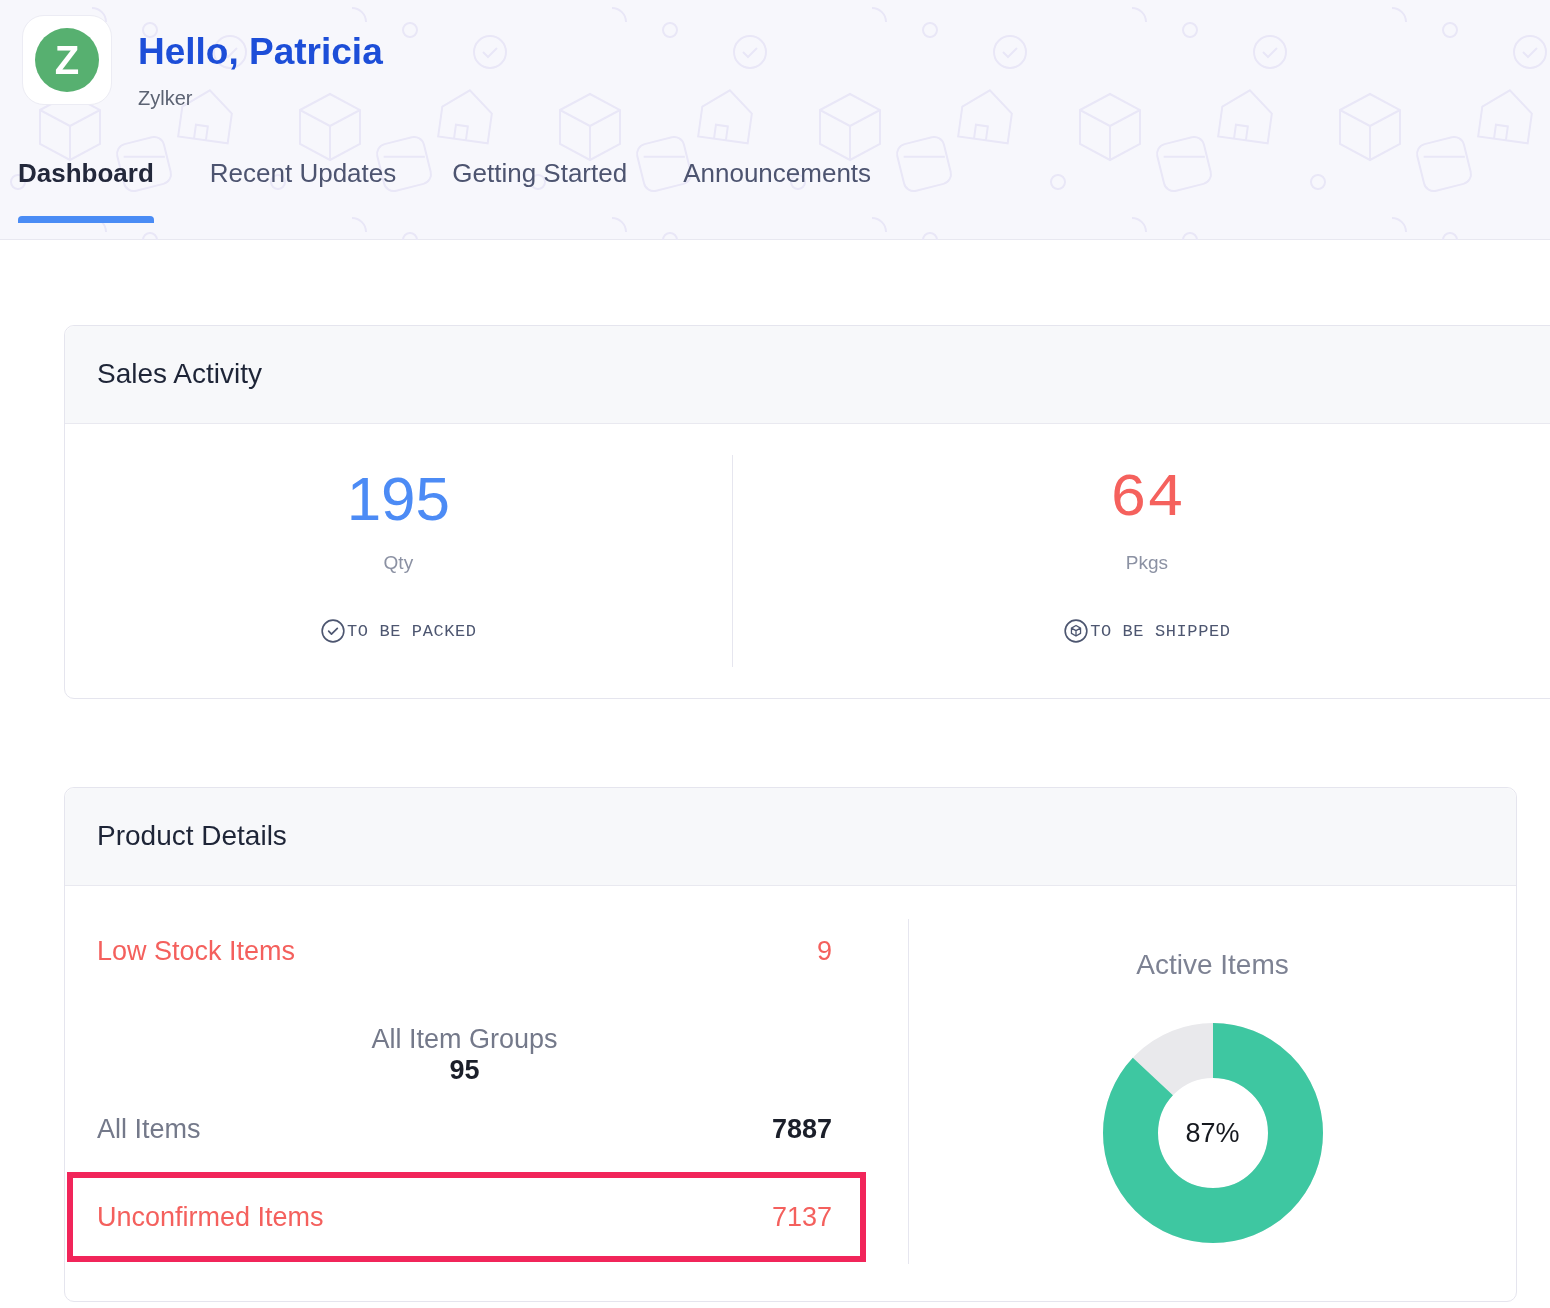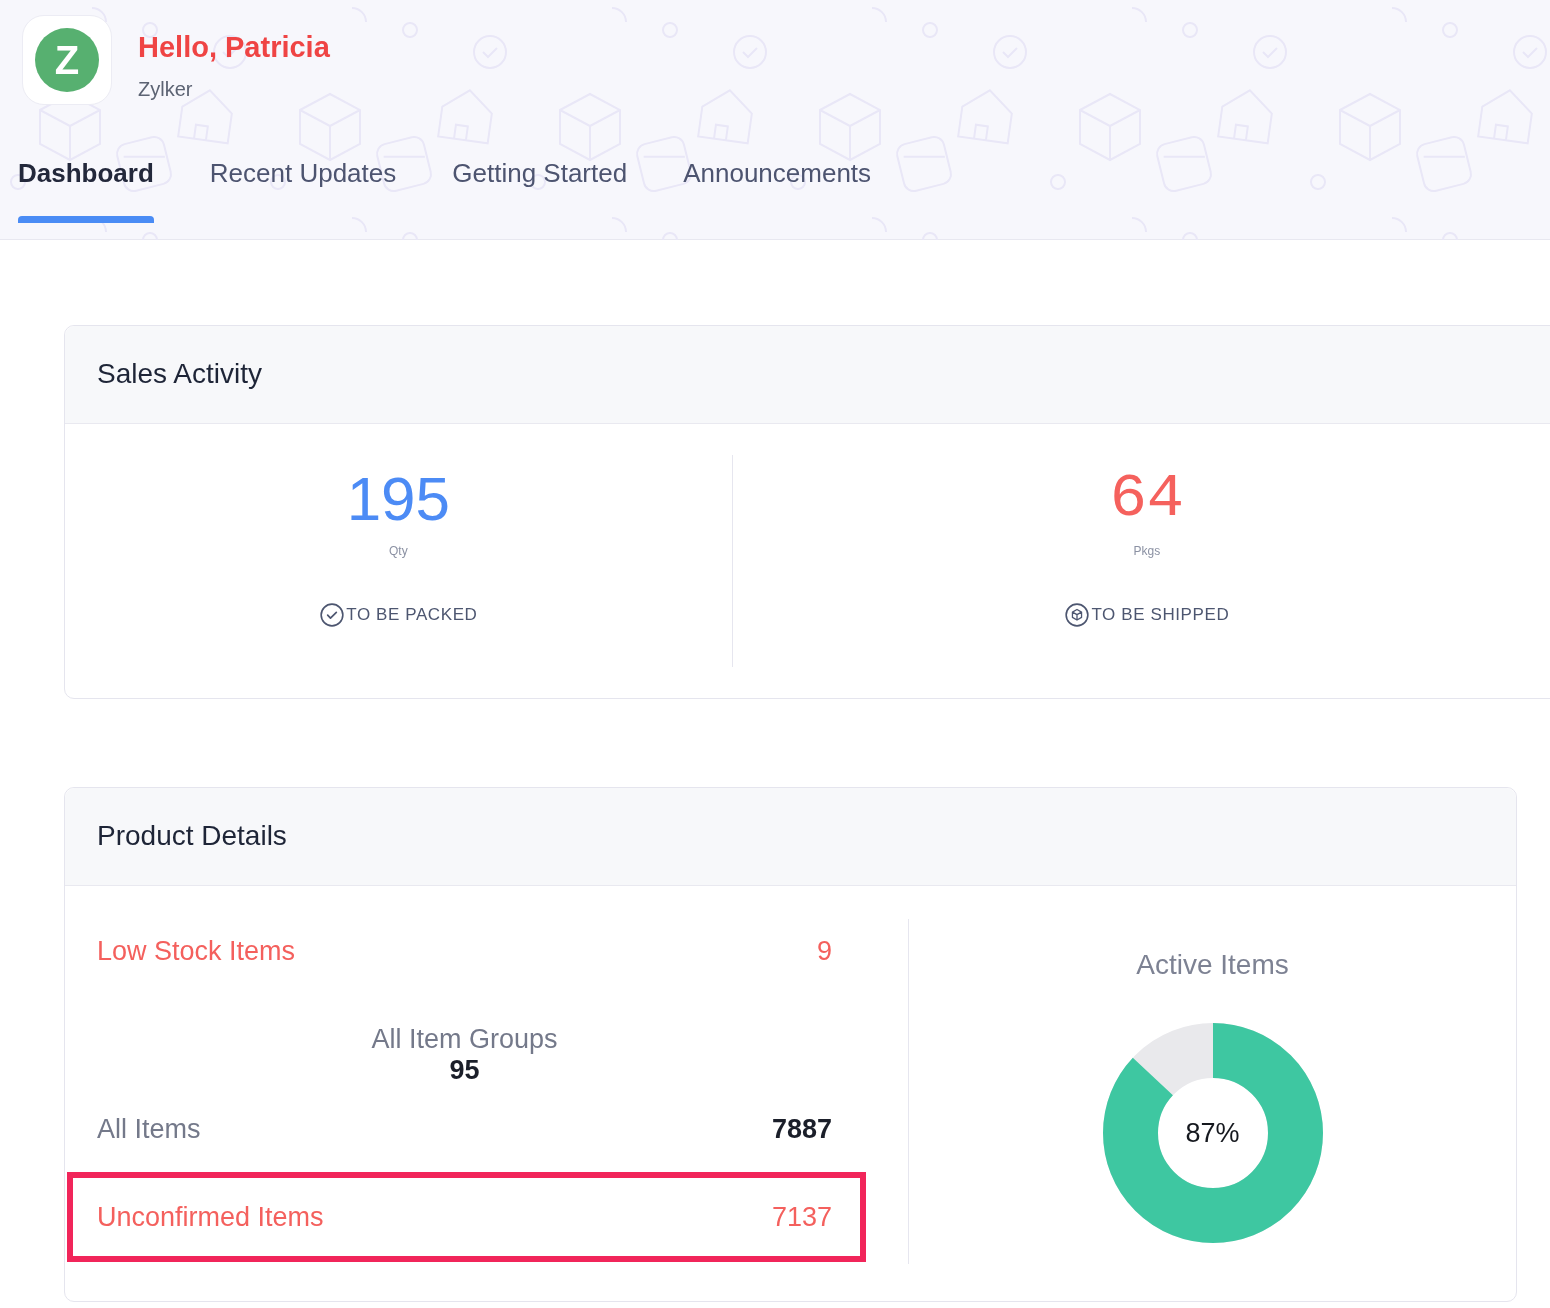--- a/index.html
+++ b/index.html
@@ -11,21 +11,21 @@
                 border-bottom:1px solid #e8e8f0; }
   .bg-pattern { position:absolute; inset:0; z-index:0; }
   .header-top { position:relative; z-index:1; display:flex; gap:26px;
                 padding:15px 0 0 22px; }
   .logo-tile { width:90px; height:90px; background:#ffffff; border:1px solid #ececf4;
                border-radius:22px; display:flex; align-items:center; justify-content:center; }
   .logo-circle { width:64px; height:64px; border-radius:50%; background:#57b070;
                  display:flex; align-items:center; justify-content:center; }
   .logo-letter { color:#ffffff; font-size:40px; font-weight:700; line-height:1; }
   .greet-block { padding-top:16px; }
-  .greeting { font-size:29px; font-weight:600; color:#ef4444; }
+  .greeting { font-size:37px; font-weight:600; color:#1d4ed8; }
   .company  { font-size:20px; color:#5c6373; margin-top:14px; }
 
   .tabs-row { position:absolute; z-index:1; bottom:16px; left:18px; display:flex; gap:56px; }
   .tab { position:relative; font-size:26px; color:#4d5470; padding-bottom:34px;
          cursor:pointer; white-space:nowrap; }
   .tab.active { color:#23283b; font-weight:600; }
   .tab .underline { display:none; }
   .tab.active .underline { display:block; position:absolute; left:0; right:0; bottom:0;
          height:7px; background:#4a8cf5; border-radius:4px 4px 0 0; }
 
@@ -36,23 +36,23 @@
   .card-title { font-size:28px; font-weight:500; color:#1e2537; }
 
   
   .sales-card { margin:85px 0 0 64px; width:1498px; }
   .sales-body { display:flex; align-items:stretch; height:274px; }
   .stat-col { display:flex; flex-direction:column; align-items:center; padding-top:44px; }
   .stat-col.first { width:681px; }
   .stat-col.second { width:846px; }
   .v-divider { width:1px; background:#e6e6ef; align-self:center; height:212px; }
   .stat-value { font-size:62px; line-height:1; font-weight:400; }
-  .stat-unit { font-size:12px; color:#8b91a3; margin-top:14px; }
+  .stat-unit { font-size:19px; color:#8b91a3; margin-top:22px; }
   .stat-caption { display:flex; align-items:center; gap:1px; margin-top:44px;
-                  color:#4d5670; font-size:17px; font-weight:500; letter-spacing:0.6px; }
+                  color:#4d5670; font-size:17px; font-weight:500; letter-spacing:0.6px;font-family:Liberation Mono, monospace; }
   .stat-caption svg { width:26px; height:26px; display:block; }
 
   
   .product-card { margin:88px 0 0 64px; width:1453px; }
   .product-body { display:flex; align-items:stretch; }
   .pd-left { width:843px; padding:42px 76px 39px 32px;text-align:right; }
   .pd-divider { width:1px; background:#e6e6ef; margin:33px 0 37px; }
   .pd-right { flex:1; text-align:center; padding-top:63px; }
   .pd-row { display:flex; justify-content:space-between; align-items:center;
             height:46px; font-size:27px; }

